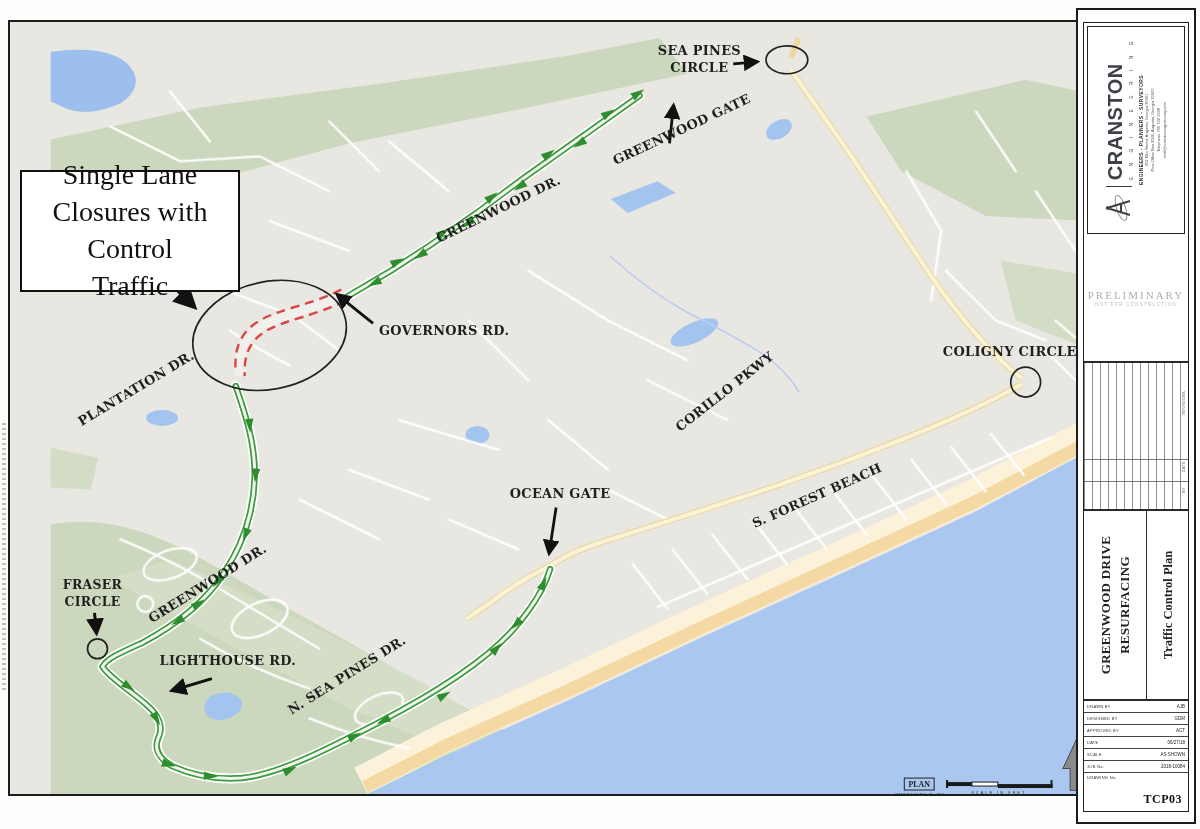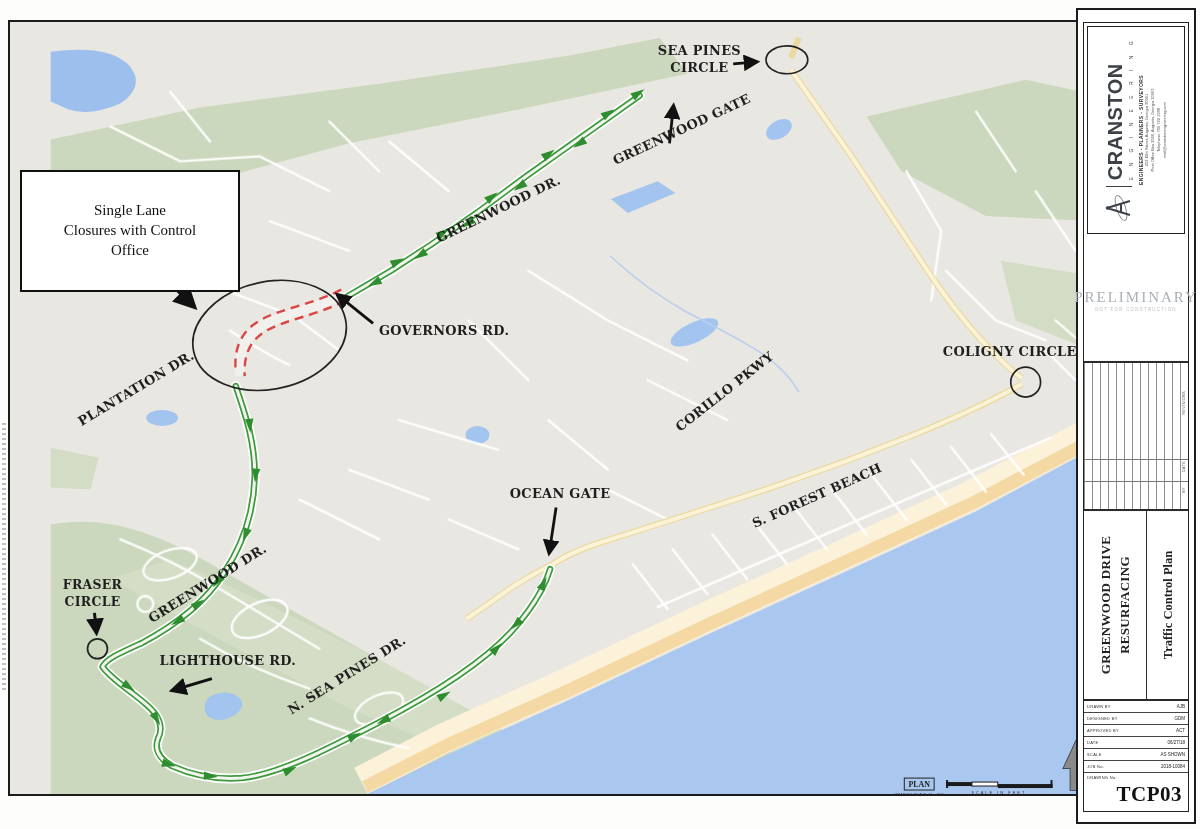--- a/index.html
+++ b/index.html
@@ -5,57 +5,57 @@
   html,body{margin:0;padding:0;}
   body{width:1200px;height:829px;position:relative;background:#fdfdfc;font-family:"Liberation Sans",sans-serif;overflow:hidden;}
   
   .map-frame{position:absolute;left:8px;top:20px;width:1132px;height:776px;border:2.5px solid #1c1c1c;background:#e9e7e2;box-sizing:border-box;}
   svg.map{position:absolute;left:0;top:0;width:100%;height:100%;}
   .mlab{font-family:"DejaVu Serif",serif;font-weight:bold;fill:#1e1e1e;font-size:13px;letter-spacing:.3px;text-anchor:middle;}
   .mlab.small{font-size:12.5px;}
   
   .callout{position:absolute;left:10px;top:148px;width:216px;height:118px;border:2.5px solid #111;background:#fff;z-index:5;
            display:flex;flex-direction:column;align-items:center;justify-content:center;
-           font-family:"Liberation Serif",serif;font-size:15px;color:#111;line-height:1.32;text-align:center;}
+           font-family:"Liberation Serif",serif;font-size:28px;color:#111;line-height:1.32;text-align:center;}
   
   .plot-stamp{position:absolute;left:2px;top:420px;width:4px;height:270px;opacity:.55;
               background:repeating-linear-gradient(0deg,#8c8c8c 0 2px,transparent 2px 5px);}
   
   .titleblock{position:absolute;left:1076px;top:8px;width:120px;height:816px;border:2.5px solid #1c1c1c;background:#fff;box-sizing:border-box;}
   .tb-inner{position:absolute;left:5px;top:12px;right:5px;bottom:10px;border:1.5px solid #222;display:flex;flex-direction:column;}
   .vrot{position:absolute;left:50%;top:50%;transform:translate(-50%,-50%) rotate(-90deg);}
   .tb-logo{margin:3px;height:206px;border:1.5px solid #222;position:relative;flex:0 0 auto;}
   .tb-logo .vrot{width:200px;height:96px;display:flex;flex-direction:column;align-items:center;justify-content:center;}
   .logo-row{display:flex;align-items:center;gap:6px;}
   .logo-divider{width:1px;height:26px;background:#3c4148;}
   .firm{font-weight:bold;font-size:20px;letter-spacing:.5px;color:#3c4148;}
   .firm-sub{font-size:5px;letter-spacing:4.5px;color:#3c4148;text-align:center;margin-top:1px;}
   .tagline{font-weight:bold;font-size:5px;color:#333;letter-spacing:.4px;margin-top:4px;}
   .addr{font-size:4px;color:#555;line-height:1.55;}
   .tb-prelim{height:126px;border-bottom:2px solid #2a2a2a;display:flex;flex-direction:column;align-items:center;padding-top:52px;box-sizing:border-box;flex:0 0 auto;}
-  .prelim{font-family:"Liberation Serif",serif;font-size:15px;letter-spacing:2px;color:#aab0b6;}
+  .prelim{font-family:"Liberation Serif",serif;font-size:11px;letter-spacing:2px;color:#aab0b6;}
   .prelim-sub{font-size:4.5px;letter-spacing:1.2px;color:#b9bec4;margin-top:1px;}
   .tb-rev{height:146px;border-bottom:2px solid #2a2a2a;position:relative;flex:0 0 auto;
           background-image:repeating-linear-gradient(90deg,#8f8f8f 0,#8f8f8f 1px,transparent 1px,transparent 8px);}
   .rev-h{position:absolute;left:0;right:0;height:1px;background:#777;}
   .rev-lab{position:absolute;right:2px;writing-mode:vertical-rl;transform:rotate(180deg);font-size:3.5px;color:#444;letter-spacing:.5px;}
   .tb-title{height:188px;border-bottom:2px solid #2a2a2a;display:flex;flex:0 0 auto;}
   .col-left{width:62px;border-right:1px solid #333;position:relative;}
   .col-right{flex:1;position:relative;}
   .col-left .vrot{width:180px;height:58px;display:flex;flex-direction:column;justify-content:center;align-items:center;
                   font-family:"Liberation Serif",serif;font-weight:bold;font-size:13px;color:#222;line-height:1.5;letter-spacing:.3px;white-space:nowrap;}
   .col-right .vrot{width:180px;height:42px;display:flex;align-items:center;justify-content:center;
                    font-family:"Liberation Serif",serif;font-weight:bold;font-size:12.5px;color:#222;white-space:nowrap;}
   .tb-fields{flex:1;display:flex;flex-direction:column;}
   .f-row{display:flex;justify-content:space-between;align-items:center;border-bottom:1px solid #444;padding:0 3px;height:11px;flex:0 0 auto;}
   .f-label{font-size:4px;color:#333;letter-spacing:.3px;}
   .f-val{font-size:4.5px;color:#222;}
   .f-sheet{flex:1;position:relative;}
   .f-sheet .f-label{position:absolute;left:3px;top:2px;}
-  .sheet-no{position:absolute;right:6px;bottom:4px;font-family:"Liberation Serif",serif;font-weight:bold;font-size:21px;color:#111;letter-spacing:.5px;}
+  .sheet-no{position:absolute;right:6px;bottom:4px;font-family:"Liberation Serif",serif;font-weight:bold;font-size:12px;color:#111;letter-spacing:.5px;}
 </style>
 </head>
 <body>
 
 <div class="map-frame">
 <svg class="map" viewBox="0 0 1052 776">
   <defs>
     <marker id="ab" viewBox="0 0 10 10" refX="8" refY="5" markerWidth="6" markerHeight="6" orient="auto-start-reverse">
       <path d="M0,0 L10,5 L0,10 Z" fill="#111"></path>
     </marker>
@@ -239,21 +239,21 @@
       <path d="M1031,722 L1044,750 L1037,750 L1037,772 L1025,772 L1025,750 L1018,750 Z" fill="none" stroke="#333" stroke-width="1.5"></path>
       <path d="M1031,722 L1031,772 L1025,772 L1025,750 L1018,750 Z" fill="#8a8a8a"></path>
       <rect x="1040" y="742" width="3" height="22" fill="#555"></rect>
     </g>
   </g>
 </svg>
 
   <div class="callout">
     <div>Single  Lane</div>
     <div>Closures with Control</div>
-    <div>Office</div>
+    <div>Traffic</div>
   </div>
 </div>
 
 <div class="plot-stamp"></div>
 
 <div class="titleblock">
   <div class="tb-inner">
 
     <div class="tb-logo">
       <div class="vrot">

